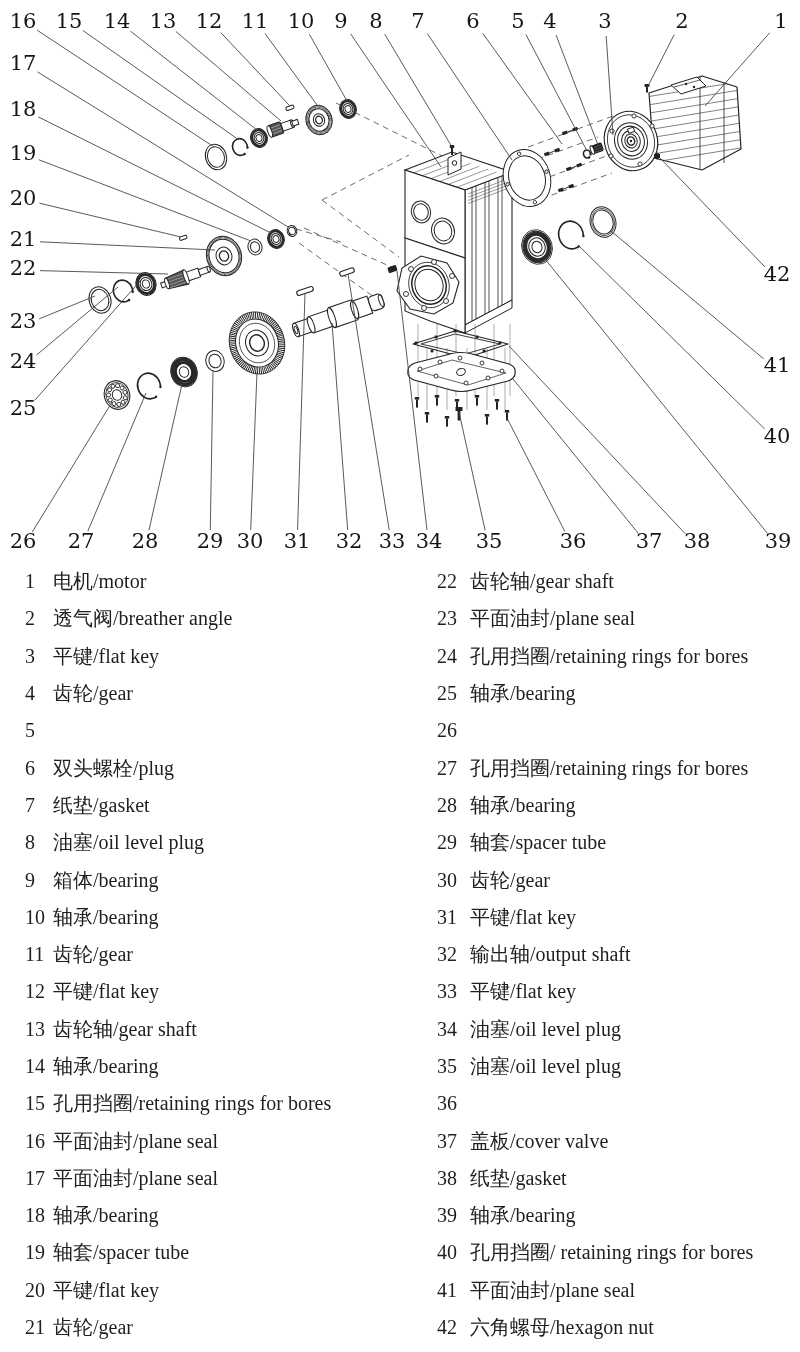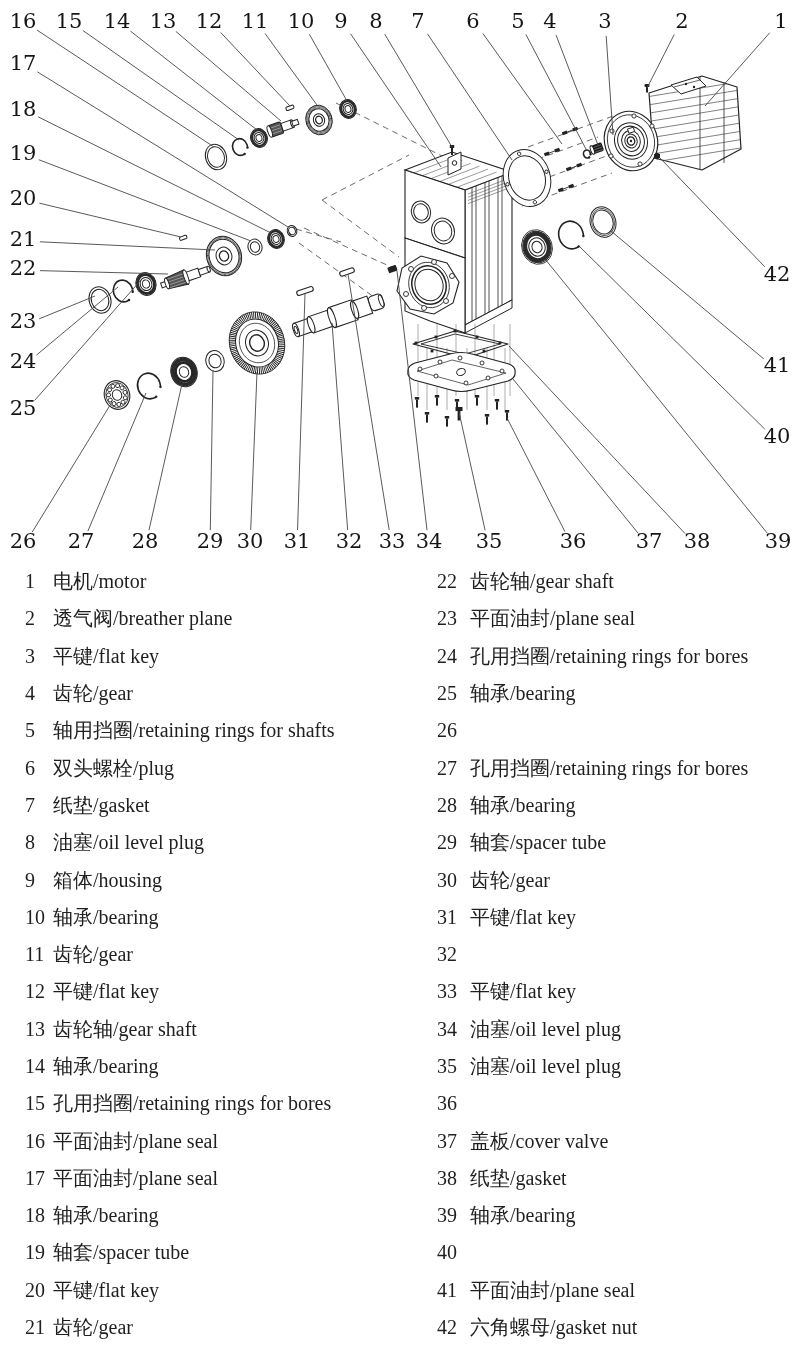--- a/index.html
+++ b/index.html
@@ -524,49 +524,48 @@
     </g>
 </svg>
 
 <div id="col-left" class="pcol">
     <div class="prow">
       <span class="pno">1</span>
       <span class="plabel">电机/motor</span>
     </div>
     <div class="prow">
       <span class="pno">2</span>
-      <span class="plabel">透气阀/breather plane</span>
+      <span class="plabel">透气阀/breather angle</span>
     </div>
     <div class="prow">
       <span class="pno">3</span>
       <span class="plabel">平键/flat key</span>
     </div>
     <div class="prow">
       <span class="pno">4</span>
       <span class="plabel">齿轮/gear</span>
     </div>
     <div class="prow">
       <span class="pno">5</span>
-      <span class="plabel">轴用挡圈/retaining rings for shafts</span>
     </div>
     <div class="prow">
       <span class="pno">6</span>
       <span class="plabel">双头螺栓/plug</span>
     </div>
     <div class="prow">
       <span class="pno">7</span>
       <span class="plabel">纸垫/gasket</span>
     </div>
     <div class="prow">
       <span class="pno">8</span>
       <span class="plabel">油塞/oil level plug</span>
     </div>
     <div class="prow">
       <span class="pno">9</span>
-      <span class="plabel">箱体/housing</span>
+      <span class="plabel">箱体/bearing</span>
     </div>
     <div class="prow">
       <span class="pno">10</span>
       <span class="plabel">轴承/bearing</span>
     </div>
     <div class="prow">
       <span class="pno">11</span>
       <span class="plabel">齿轮/gear</span>
     </div>
     <div class="prow">
@@ -645,20 +644,21 @@
     <div class="prow">
       <span class="pno">30</span>
       <span class="plabel">齿轮/gear</span>
     </div>
     <div class="prow">
       <span class="pno">31</span>
       <span class="plabel">平键/flat key</span>
     </div>
     <div class="prow">
       <span class="pno">32</span>
+      <span class="plabel">输出轴/output shaft</span>
     </div>
     <div class="prow">
       <span class="pno">33</span>
       <span class="plabel">平键/flat key</span>
     </div>
     <div class="prow">
       <span class="pno">34</span>
       <span class="plabel">油塞/oil level plug</span>
     </div>
     <div class="prow">
@@ -675,22 +675,23 @@
     <div class="prow">
       <span class="pno">38</span>
       <span class="plabel">纸垫/gasket</span>
     </div>
     <div class="prow">
       <span class="pno">39</span>
       <span class="plabel">轴承/bearing</span>
     </div>
     <div class="prow">
       <span class="pno">40</span>
+      <span class="plabel">孔用挡圈/ retaining rings for bores</span>
     </div>
     <div class="prow">
       <span class="pno">41</span>
       <span class="plabel">平面油封/plane seal</span>
     </div>
     <div class="prow">
       <span class="pno">42</span>
-      <span class="plabel">六角螺母/gasket nut</span>
+      <span class="plabel">六角螺母/hexagon nut</span>
     </div>
   </div>
 
 </body></html>

